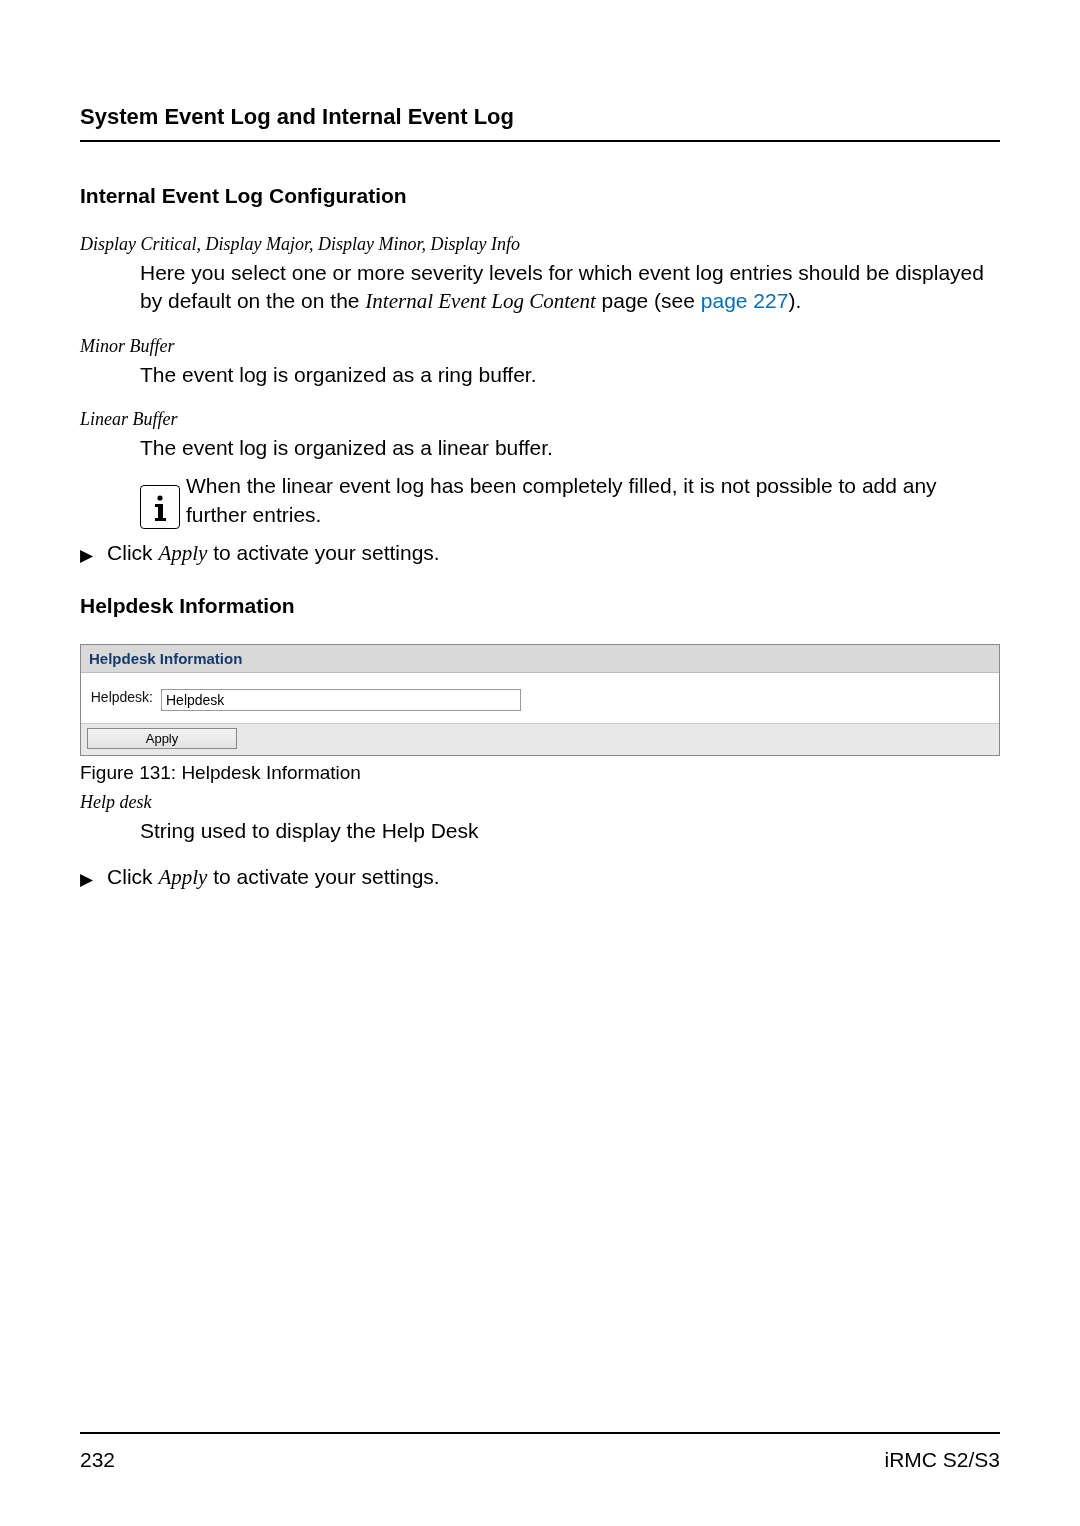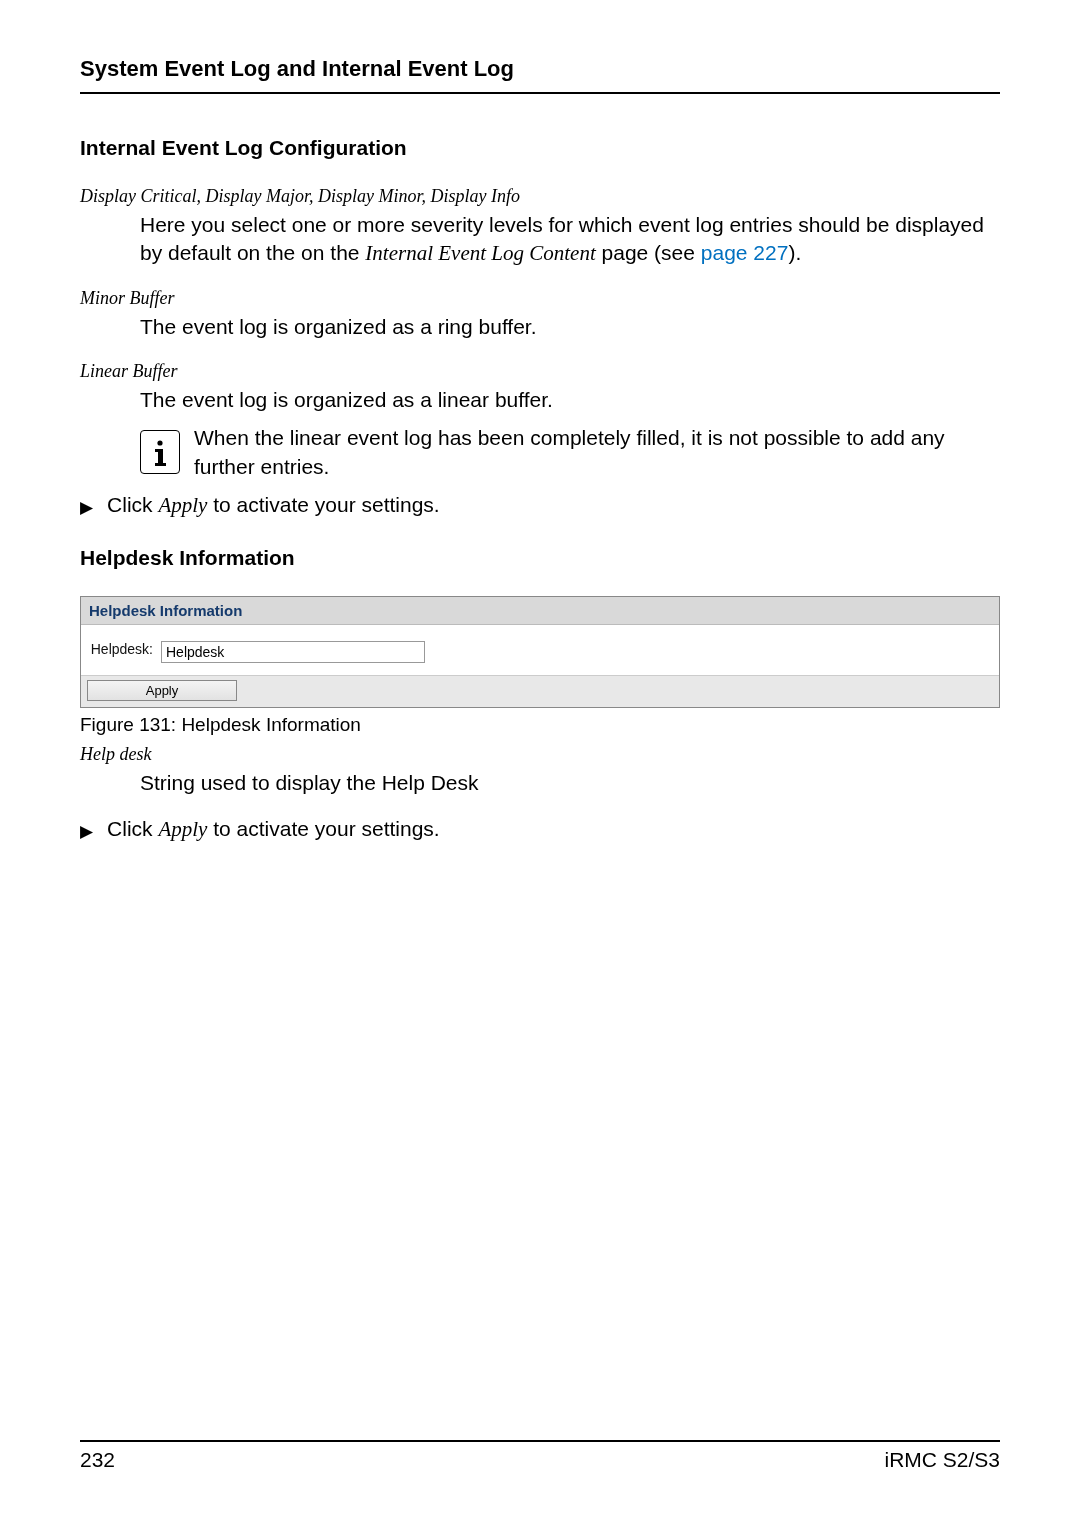--- a/index.html
+++ b/index.html
@@ -6,21 +6,21 @@
   body {
     margin: 0;
     background: #fff;
     font-family: Arial, Helvetica, sans-serif;
     color: #000;
     width: 1080px;
     height: 1526px;
     position: relative;
   }
   .page {
-    padding: 56px 80px 0 80px;
+    padding: 104px 80px 0 80px;
   }
   .running-head {
     font-weight: bold;
     font-size: 22px;
     padding-bottom: 10px;
     border-bottom: 2px solid #000;
     margin-bottom: 42px;
   }
   .section-heading {
     font-weight: bold;
@@ -37,23 +37,23 @@
     margin-left: 60px;
     margin-bottom: 20px;
     font-size: 21px;
     line-height: 1.35;
   }
   .link {
     color: #0070c0;
   }
   .note-row {
     display: flex;
-    align-items: center;
+    align-items: flex-end;
     margin-left: 60px;
-    gap: 14px;
+    gap: 6px;
     margin-top: 6px;
     margin-bottom: 12px;
   }
   .info-box {
     border: 1.5px solid #000;
     border-radius: 4px;
     width: 40px;
     height: 44px;
     display: flex;
     align-items: center;
@@ -106,21 +106,21 @@
   }
   .figure-label {
     font-size: 14px;
     color: #111;
     width: 64px;
     text-align: right;
   }
   .figure-input {
     font-size: 14px;
     padding: 2px 4px;
-    width: 264px;
+    width: 360px;
     border: 1px solid #999;
     background: #fff;
     font-family: Arial, Helvetica, sans-serif;
   }
   .figure-footer {
     background: #e8e8e8;
     padding: 4px 6px 6px 6px;
     border-top: 1px solid #ccc;
   }
   .apply-btn {
@@ -138,21 +138,21 @@
     margin-top: 6px;
     margin-bottom: 8px;
   }
 
   .footer {
     position: absolute;
     bottom: 54px;
     left: 80px;
     right: 80px;
     border-top: 2px solid #000;
-    padding-top: 6px;
+    padding-top: 14px;
     display: flex;
     justify-content: space-between;
     font-size: 21px;
   }
 </style>
 </head>
 <body>
 
 <div class="page">
   <div class="running-head">System Event Log and Internal Event Log</div>

